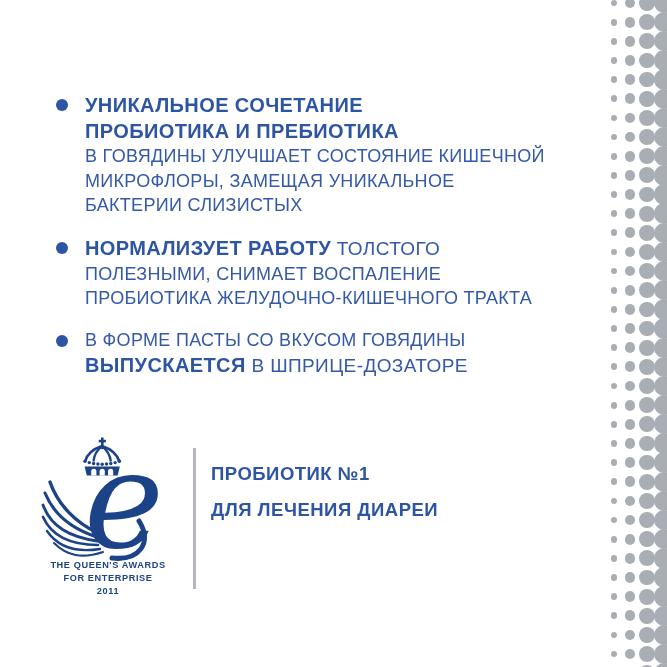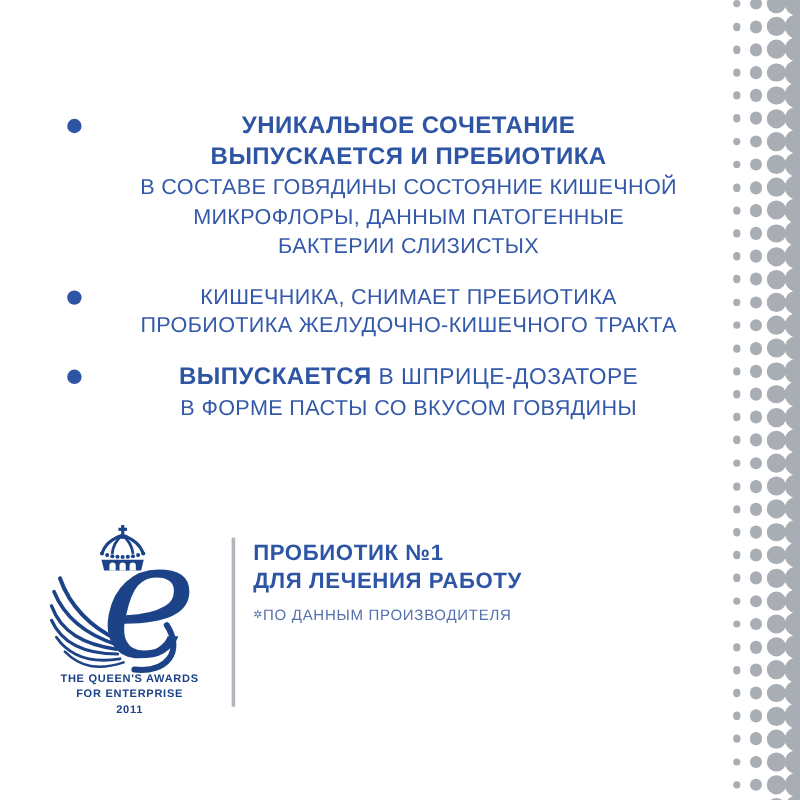--- a/index.html
+++ b/index.html
@@ -7,29 +7,29 @@
     position:relative;width:667px;height:667px;background:#ffffff;overflow:hidden;
     font-family:"Liberation Sans",sans-serif;
   }
   
   .dots{position:absolute;inset:0;}
   .dot{position:absolute;border-radius:50%;}
   
   .content{position:absolute;left:56px;top:92px;width:540px;}
   .bullet{display:flex;align-items:flex-start;margin-bottom:17px;}
   .marker{flex:0 0 12px;width:12px;height:12px;border-radius:50%;background:#2e55a4;margin-top:7px;margin-right:17px;}
-  .lines{flex:1;text-align:center;}
+  .lines{flex:1;}
   .line.h{font-size:20px;line-height:26px;font-weight:700;color:#2e55a4;letter-spacing:0.4px;}
   .line.t{font-size:18px;line-height:24.5px;font-weight:400;color:#3459a9;letter-spacing:0.3px;}
   .line.h .sr{font-weight:400;font-size:19px;color:#3459a9;}
   
   .award{position:absolute;left:40px;top:437px;}
   .divider{position:absolute;left:193px;top:448px;width:3px;height:141px;background:#b4b8be;}
   .claim{position:absolute;left:211px;top:449px;width:330px;}
-  .cl{font-size:18.5px;line-height:23px;font-weight:700;color:#2e55a4;letter-spacing:0.5px;}
+  .cl{font-size:18.5px;line-height:23px;font-weight:700;color:#2e55a4;letter-spacing:0.5px;margin-top:13px;}
   .star{font-size:12px;position:relative;top:-6px;font-family:"DejaVu Sans",sans-serif;}
   .claim-footnote{margin-top:10px;font-size:12.5px;line-height:16.5px;color:#5471ad;letter-spacing:0.6px;}
   .fmark{font-size:9px;vertical-align:top;font-family:"DejaVu Sans",sans-serif;}
 </style>
 </head>
 <body>
 
 <div class="stage">
 
   <div class="dots" id="dotPattern">
@@ -175,38 +175,39 @@
       <div class="dot" style="left: 653.8px; top: 643.9px; width: 20.4px; height: 20.4px; background: rgb(169, 174, 181);"></div>
       <div class="dot" style="left: 639.1px; top: 665.35px; width: 15.8px; height: 15.8px; background: rgb(169, 174, 181);"></div>
       <div class="dot" style="left: 653.8px; top: 663.05px; width: 20.4px; height: 20.4px; background: rgb(169, 174, 181);"></div>
     </div>
 
   <div class="content" id="bulletList">
       <div class="bullet">
         <span class="marker"></span>
         <div class="lines">
           <div class="line h"><span class="sb">УНИКАЛЬНОЕ СОЧЕТАНИЕ</span></div>
-          <div class="line h"><span class="sb">ВЫПУСКАЕТСЯ И ПРЕБИОТИКА</span></div>
-          <div class="line t"><span class="sr">В СОСТАВЕ ГОВЯДИНЫ СОСТОЯНИЕ КИШЕЧНОЙ</span></div>
-          <div class="line t"><span class="sr">МИКРОФЛОРЫ, ДАННЫМ ПАТОГЕННЫЕ</span></div>
+          <div class="line h"><span class="sb">ПРОБИОТИКА И ПРЕБИОТИКА</span></div>
+          <div class="line t"><span class="sr">В ГОВЯДИНЫ УЛУЧШАЕТ СОСТОЯНИЕ КИШЕЧНОЙ</span></div>
+          <div class="line t"><span class="sr">МИКРОФЛОРЫ, ЗАМЕЩАЯ УНИКАЛЬНОЕ</span></div>
           <div class="line t"><span class="sr">БАКТЕРИИ СЛИЗИСТЫХ</span></div>
         </div>
       </div>
       <div class="bullet">
         <span class="marker"></span>
         <div class="lines">
-          <div class="line t"><span class="sr">КИШЕЧНИКА, СНИМАЕТ ПРЕБИОТИКА</span></div>
+          <div class="line h"><span class="sb">НОРМАЛИЗУЕТ РАБОТУ</span><span class="sr"> ТОЛСТОГО</span></div>
+          <div class="line t"><span class="sr">ПОЛЕЗНЫМИ, СНИМАЕТ ВОСПАЛЕНИЕ</span></div>
           <div class="line t"><span class="sr">ПРОБИОТИКА ЖЕЛУДОЧНО-КИШЕЧНОГО ТРАКТА</span></div>
         </div>
       </div>
       <div class="bullet">
         <span class="marker"></span>
         <div class="lines">
+          <div class="line t"><span class="sr">В ФОРМЕ ПАСТЫ СО ВКУСОМ ГОВЯДИНЫ</span></div>
           <div class="line h"><span class="sb">ВЫПУСКАЕТСЯ</span><span class="sr"> В ШПРИЦЕ-ДОЗАТОРЕ</span></div>
-          <div class="line t"><span class="sr">В ФОРМЕ ПАСТЫ СО ВКУСОМ ГОВЯДИНЫ</span></div>
         </div>
       </div>
     </div>
 
   <svg class="award" width="152" height="160" viewBox="0 0 152 160" aria-hidden="true">
 
     <g fill="#1c4287">
       <rect x="61" y="0.5" width="2.6" height="7.5"></rect>
       <rect x="58.7" y="2.8" width="7.2" height="2.6"></rect>
       <circle cx="62.3" cy="10.2" r="2"></circle>
@@ -246,20 +247,19 @@
       <text x="68" y="144">FOR ENTERPRISE</text>
       <text x="68" y="157">2011</text>
     </g>
   </svg>
 
   <div class="divider"></div>
 
   <div class="claim">
     <div class="claim-headline">
       <div class="cl">ПРОБИОТИК №1</div>
-      <div class="cl">ДЛЯ ЛЕЧЕНИЯ РАБОТУ</div>
+      <div class="cl">ДЛЯ ЛЕЧЕНИЯ ДИАРЕИ</div>
     </div>
     <div class="claim-footnote">
-      <div><span class="fmark">✲</span><span>ПО ДАННЫМ ПРОИЗВОДИТЕЛЯ</span></div>
     </div>
   </div>
 
 </div>
 
 </body></html>

